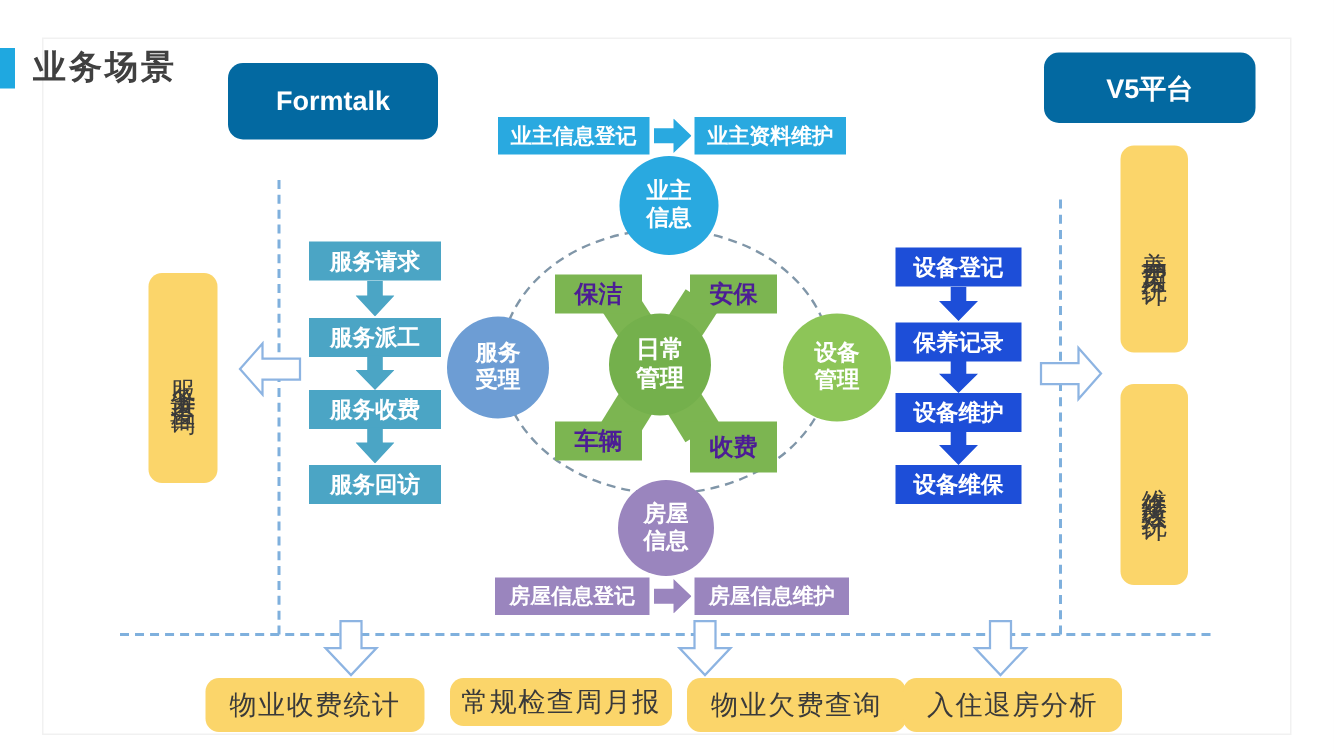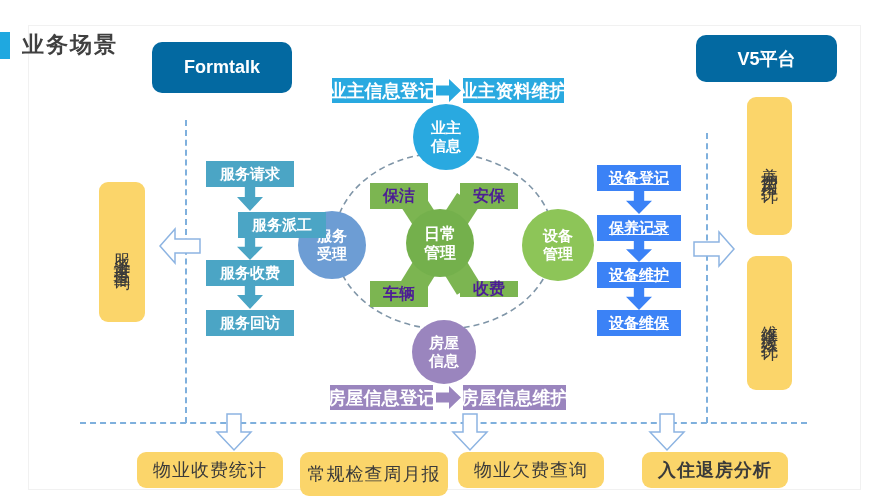--- a/index.html
+++ b/index.html
@@ -7,25 +7,25 @@
           font-family:"Liberation Sans","DejaVu Sans",sans-serif;}
   .abs{position:absolute;box-sizing:border-box;}
   .panel{border:1px solid #f1f1f1;background:#fff;}
   .accent-bar{background:#1fa8e0;}
   .page-title{font-size:22px;font-weight:600;color:#404040;letter-spacing:2px;}
   .platform-btn{background:#0369a1;border-radius:10px;color:#fff;font-weight:bold;font-size:18px;
                 display:flex;align-items:center;justify-content:center;cursor:pointer;}
   .dash-v{border-left:2px dashed #7fb0dd;width:0;}
   .dash-h{border-top:2px dashed #7fb0dd;height:0;}
   .flow-box{display:flex;align-items:center;justify-content:center;color:#fff;
-            font-weight:bold;font-size:18px;white-space:nowrap;}
+            font-weight:bold;font-size:14px;white-space:nowrap;}
   .cyan{background:#29a9e0;}
   .teal{background:#4ba5c5;text-align:center;}
   .purple{background:#9a85be;}
-  .greenL{background:#3b82f6;text-decoration:underline;}
+  .greenL{background:#1d4ed8;}
   .col-box{display:flex;align-items:center;justify-content:center;color:#fff;
            font-weight:bold;font-size:15px;white-space:nowrap;}
   .mini-arrow{clip-path:polygon(30% 0,70% 0,70% 42%,100% 42%,50% 100%,0 42%,30% 42%);}
   .flow-arrow-r{clip-path:polygon(0 28%,52% 28%,52% 0,100% 50%,52% 100%,52% 72%,0 72%);}
   .circle{border-radius:50%;display:flex;flex-direction:column;align-items:center;justify-content:center;
           color:#fff;font-weight:bold;font-size:15px;line-height:1.2;}
   .callout{display:flex;align-items:center;justify-content:center;color:#4c1d95;
            font-weight:bold;font-size:16px;background:#7cb551;}
   .ybox{background:#fbd56a;border-radius:9px;color:#3a3a3a;
         display:flex;align-items:center;justify-content:center;}
@@ -57,21 +57,21 @@
     <ellipse cx="124" cy="101" rx="110" ry="88" fill="none" stroke="#8096a8" stroke-width="1.6" stroke-dasharray="6 4"></ellipse>
     <line x1="92" y1="60" x2="118" y2="100" stroke="#7cb551" stroke-width="26"></line>
     <line x1="148" y1="60" x2="122" y2="100" stroke="#7cb551" stroke-width="26"></line>
     <line x1="92" y1="148" x2="118" y2="106" stroke="#7cb551" stroke-width="26"></line>
     <line x1="148" y1="148" x2="122" y2="106" stroke="#7cb551" stroke-width="26"></line>
   </svg>
 
   <div class="abs callout" style="left:370px;top:183px;width:58px;height:26px;">保洁</div>
   <div class="abs callout" style="left:460px;top:183px;width:58px;height:26px;">安保</div>
   <div class="abs callout" style="left:370px;top:281px;width:58px;height:26px;">车辆</div>
-  <div class="abs callout" style="left:460px;top:281px;width:58px;height:16px;">收费</div>
+  <div class="abs callout" style="left:460px;top:281px;width:58px;height:34px;">收费</div>
 
   <div class="abs circle" style="left:413px;top:104px;width:66px;height:66px;background:#29a9e0;">
     <span>业主</span>
     <span>信息</span>
   </div>
   <div class="abs circle" style="left:298px;top:211px;width:68px;height:68px;background:#6d9dd4;">
     <span>服务</span>
     <span>受理</span>
   </div>
   <div class="abs circle" style="left:406px;top:209px;width:68px;height:68px;background:#74b04c;font-size:16px;">
@@ -82,21 +82,21 @@
     <span>设备</span>
     <span>管理</span>
   </div>
   <div class="abs circle" style="left:412px;top:320px;width:64px;height:64px;background:#9a85be;">
     <span>房屋</span>
     <span>信息</span>
   </div>
 
   <div class="abs col-box teal" style="left:206px;top:161px;width:88px;height:26px;">服务请求</div>
   <div class="abs teal mini-arrow" style="left:237px;top:187px;width:26px;height:24px;"></div>
-  <div class="abs col-box teal" style="left:206px;top:212px;width:88px;height:26px;margin-left:32px;">服务派工</div>
+  <div class="abs col-box teal" style="left:206px;top:212px;width:88px;height:26px;">服务派工</div>
   <div class="abs teal mini-arrow" style="left:237px;top:237px;width:26px;height:23px;"></div>
   <div class="abs col-box teal" style="left:206px;top:260px;width:88px;height:26px;">服务收费</div>
   <div class="abs teal mini-arrow" style="left:237px;top:285px;width:26px;height:24px;"></div>
   <div class="abs col-box teal" style="left:206px;top:310px;width:88px;height:26px;">服务回访</div>
 
   <div class="abs col-box greenL" style="left:597px;top:165px;width:84px;height:26px;">设备登记</div>
   <div class="abs greenL mini-arrow" style="left:626px;top:191px;width:26px;height:23px;"></div>
   <div class="abs col-box greenL" style="left:597px;top:215px;width:84px;height:26px;">保养记录</div>
   <div class="abs greenL mini-arrow" style="left:626px;top:240px;width:26px;height:22px;"></div>
   <div class="abs col-box greenL" style="left:597px;top:262px;width:84px;height:26px;">设备维护</div>
@@ -121,17 +121,17 @@
   </svg>
   <svg class="abs" style="left:648px;top:412px;" width="38" height="40" viewBox="0 0 38 40">
     <polygon points="12,2 26,2 26,20 36,20 19,38 2,20 12,20" fill="#ffffff" stroke="#8db4e2" stroke-width="1.5"></polygon>
   </svg>
 
   <div class="abs ybox ybox-v" style="left:99px;top:182px;width:46px;height:140px;">服务进度查询</div>
   <div class="abs ybox ybox-v" style="left:747px;top:97px;width:45px;height:138px;">养护费用统计</div>
   <div class="abs ybox ybox-v" style="left:747px;top:256px;width:45px;height:134px;">维修绩效统计</div>
 
   <div class="abs ybox ybox-h" style="left:137px;top:452px;width:146px;height:36px;">物业收费统计</div>
-  <div class="abs ybox ybox-h" style="left:300px;top:452px;width:148px;height:44px;">常规检查周月报</div>
+  <div class="abs ybox ybox-h" style="left:300px;top:452px;width:148px;height:32px;">常规检查周月报</div>
   <div class="abs ybox ybox-h" style="left:458px;top:452px;width:146px;height:36px;">物业欠费查询</div>
-  <div class="abs ybox ybox-h" style="left:642px;top:452px;width:146px;height:36px;font-weight:bold;">入住退房分析</div>
+  <div class="abs ybox ybox-h" style="left:602px;top:452px;width:146px;height:36px;">入住退房分析</div>
 
 </div>
 
 </body></html>

